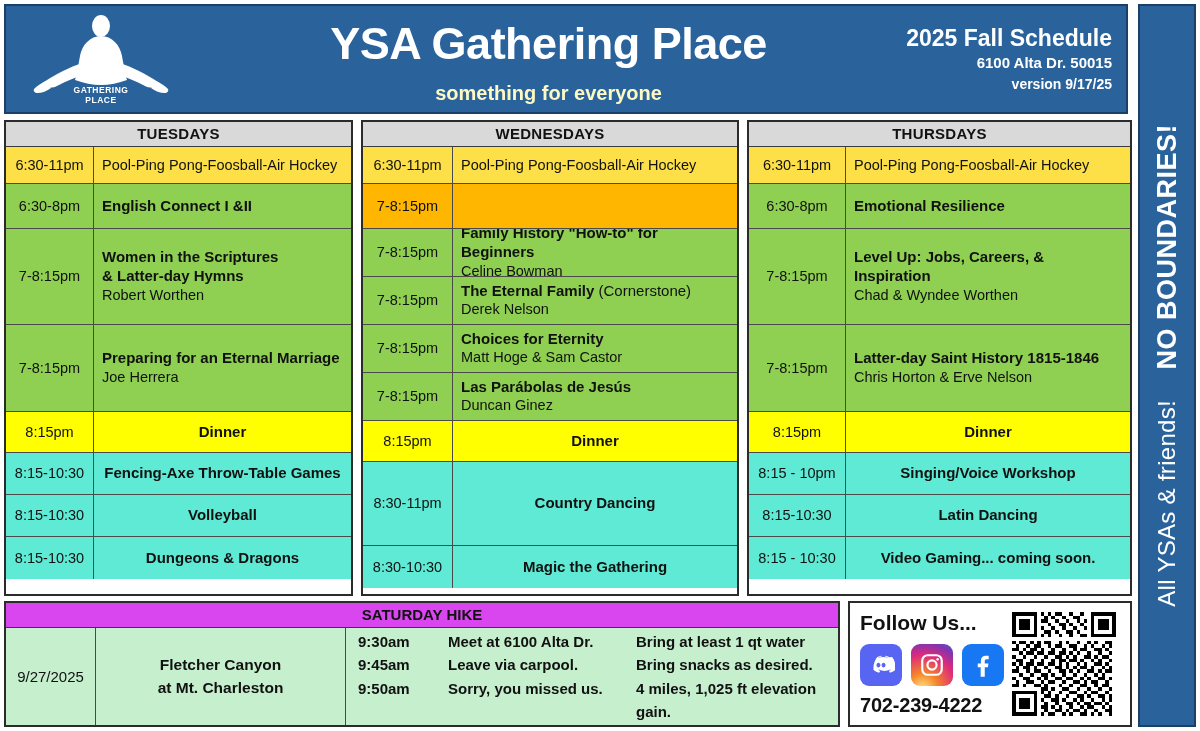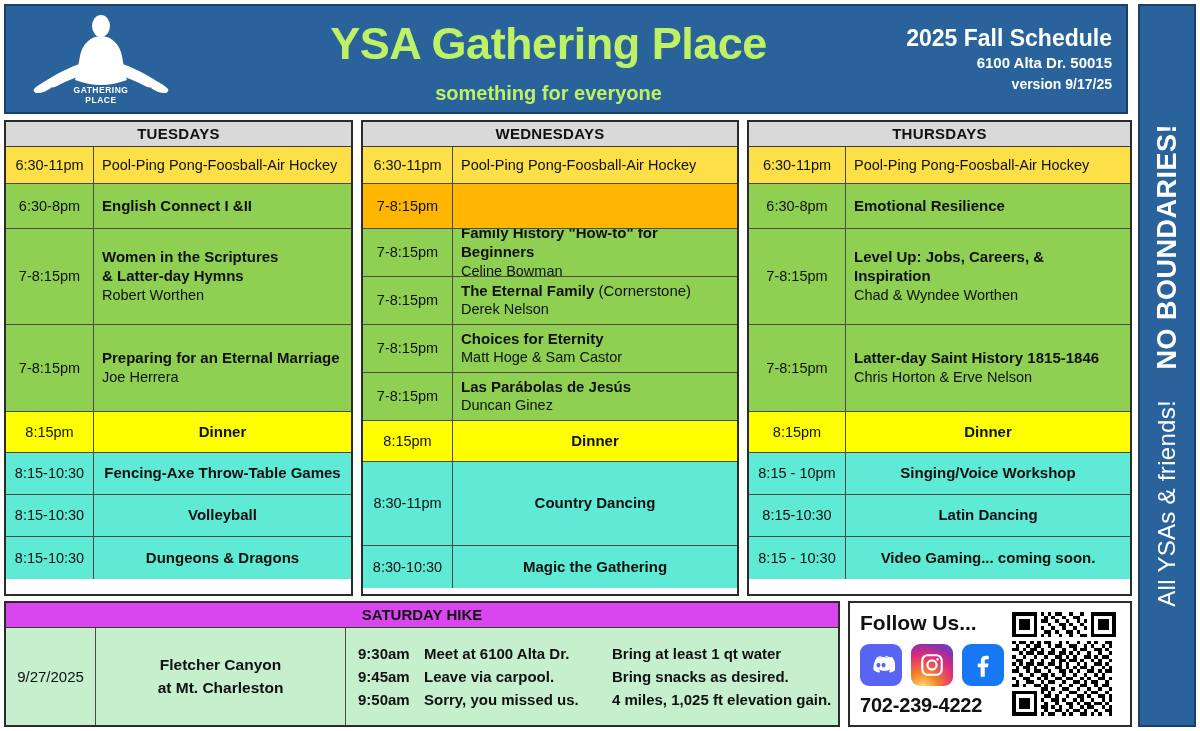--- a/index.html
+++ b/index.html
@@ -21,24 +21,24 @@
   }
   .logo-wrap {
     width:190px; height:100%;
     display:flex; align-items:center; justify-content:center;
     flex:0 0 190px;
   }
   .logo-svg { display:block; }
   .logo-text { font-size:8.5px; font-weight:bold; fill:#ffffff; letter-spacing:.5px; }
   .title-block { flex:1 1 auto; text-align:center; padding-left:10px; }
   .main-title {
-    color:#bef264; font-size:45px; font-weight:bold; line-height:1.02;
+    color:#ffffff; font-size:45px; font-weight:bold; line-height:1.02;
     letter-spacing:-.5px; margin:8px;
   }
-  .sub-title { color:#bef264; font-size:20px; font-weight:bold; margin-top:15px; }
+  .sub-title { color:#fef9c3; font-size:20px; font-weight:bold; margin-top:15px; }
   .meta-block {
     flex:0 0 235px; text-align:right; padding-right:14px; color:#fff;
   }
   .meta-1 { font-size:23px; font-weight:bold; line-height:1.25; }
   .meta-2 { font-size:15px; font-weight:bold; line-height:1.45; }
   .meta-3 { font-size:14px; font-weight:bold; line-height:1.45; }
 
   
   .side-banner {
     position:absolute; left:1138px; top:4px; width:58px; height:723px;
@@ -126,21 +126,21 @@
     flex:0 0 250px; border-right:1px solid #4a4a4a;
     display:flex; flex-direction:column; align-items:center; justify-content:center;
     font-size:15.5px; font-weight:bold; line-height:1.45; text-align:center;
   }
   .hike-detail {
     flex:1 1 auto; display:flex; flex-direction:column; justify-content:center;
     padding:0 0 0 12px; font-size:15px; font-weight:bold;
   }
   .hike-line { display:flex; line-height:1.55; }
   .hl-time { flex:0 0 66px; }
-  .hl-what { flex:0 0 188px; }
+  .hl-what { flex:0 0 188px;margin-left:24px; }
   .hl-note { flex:1 1 auto; }
 
   .follow { flex:1 1 auto; border:2px solid #2b2b2b; background:#fff;
             display:flex; align-items:center; padding:4px 6px 4px 10px; }
   .follow-left { flex:0 0 auto; display:flex; flex-direction:column;
                  justify-content:space-between; height:100%; padding:4px 0; }
   .follow-title { font-size:21px; font-weight:bold; }
   .social-row { display:flex; gap:9px; }
   .sicon { width:42px; height:42px; border-radius:9px;
            display:flex; align-items:center; justify-content:center; }

